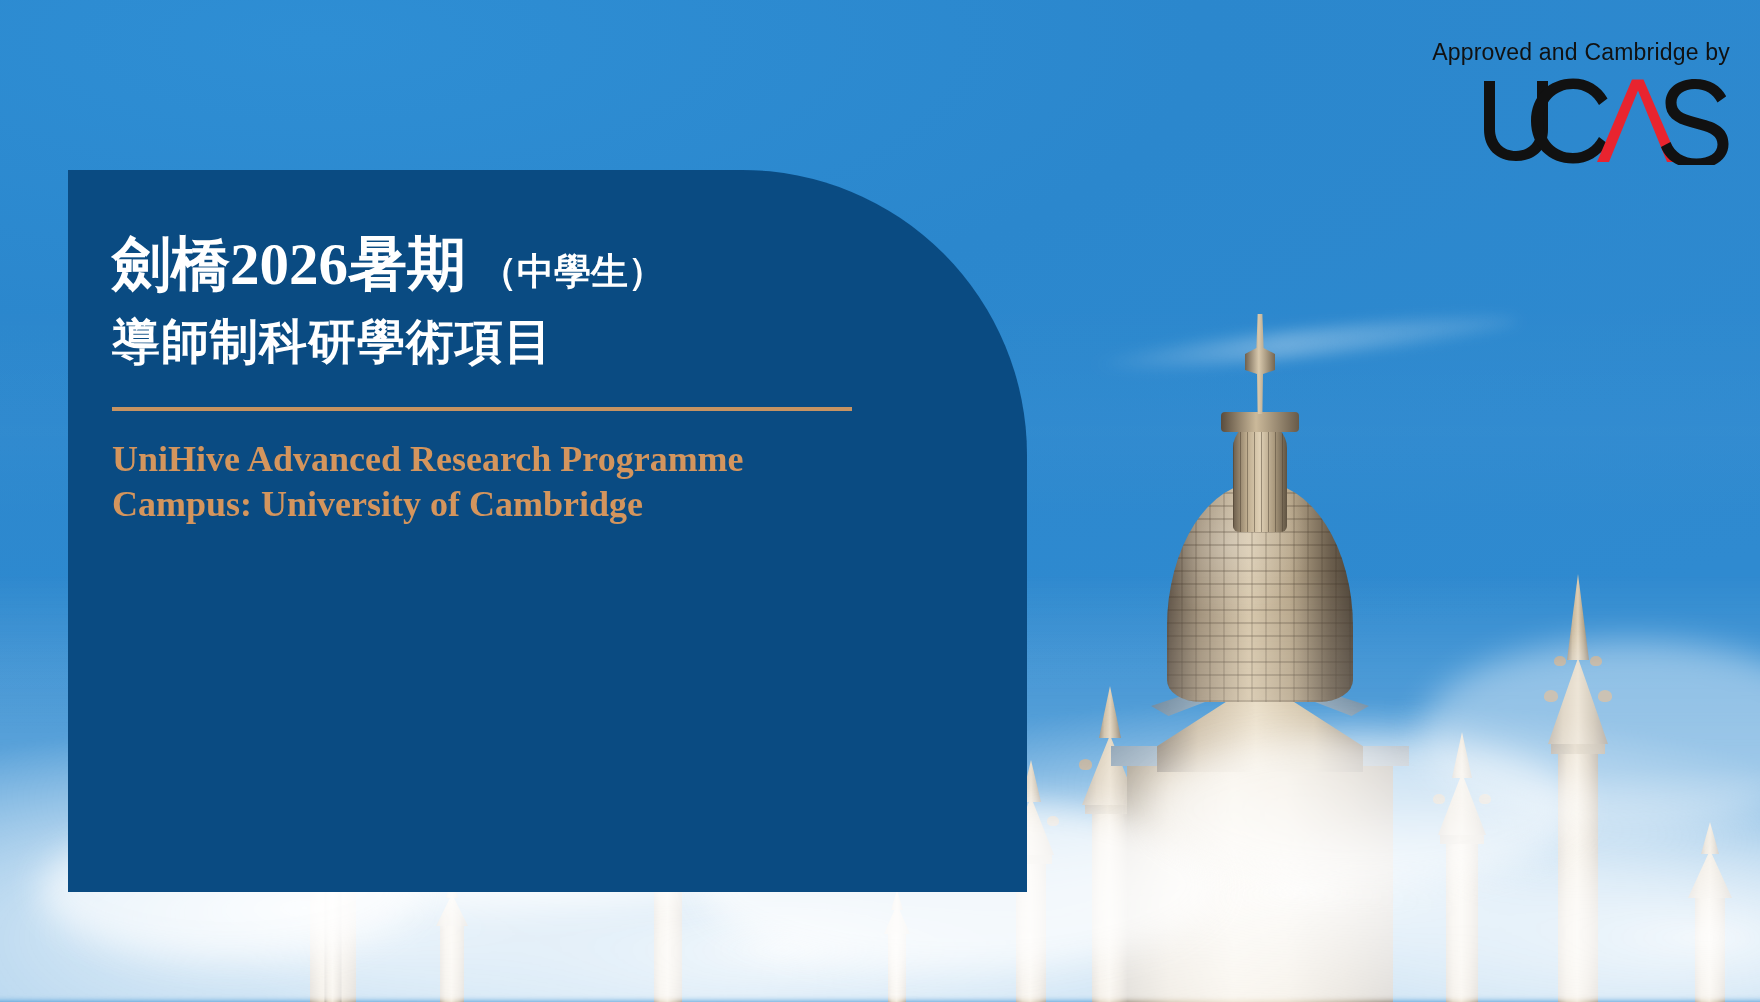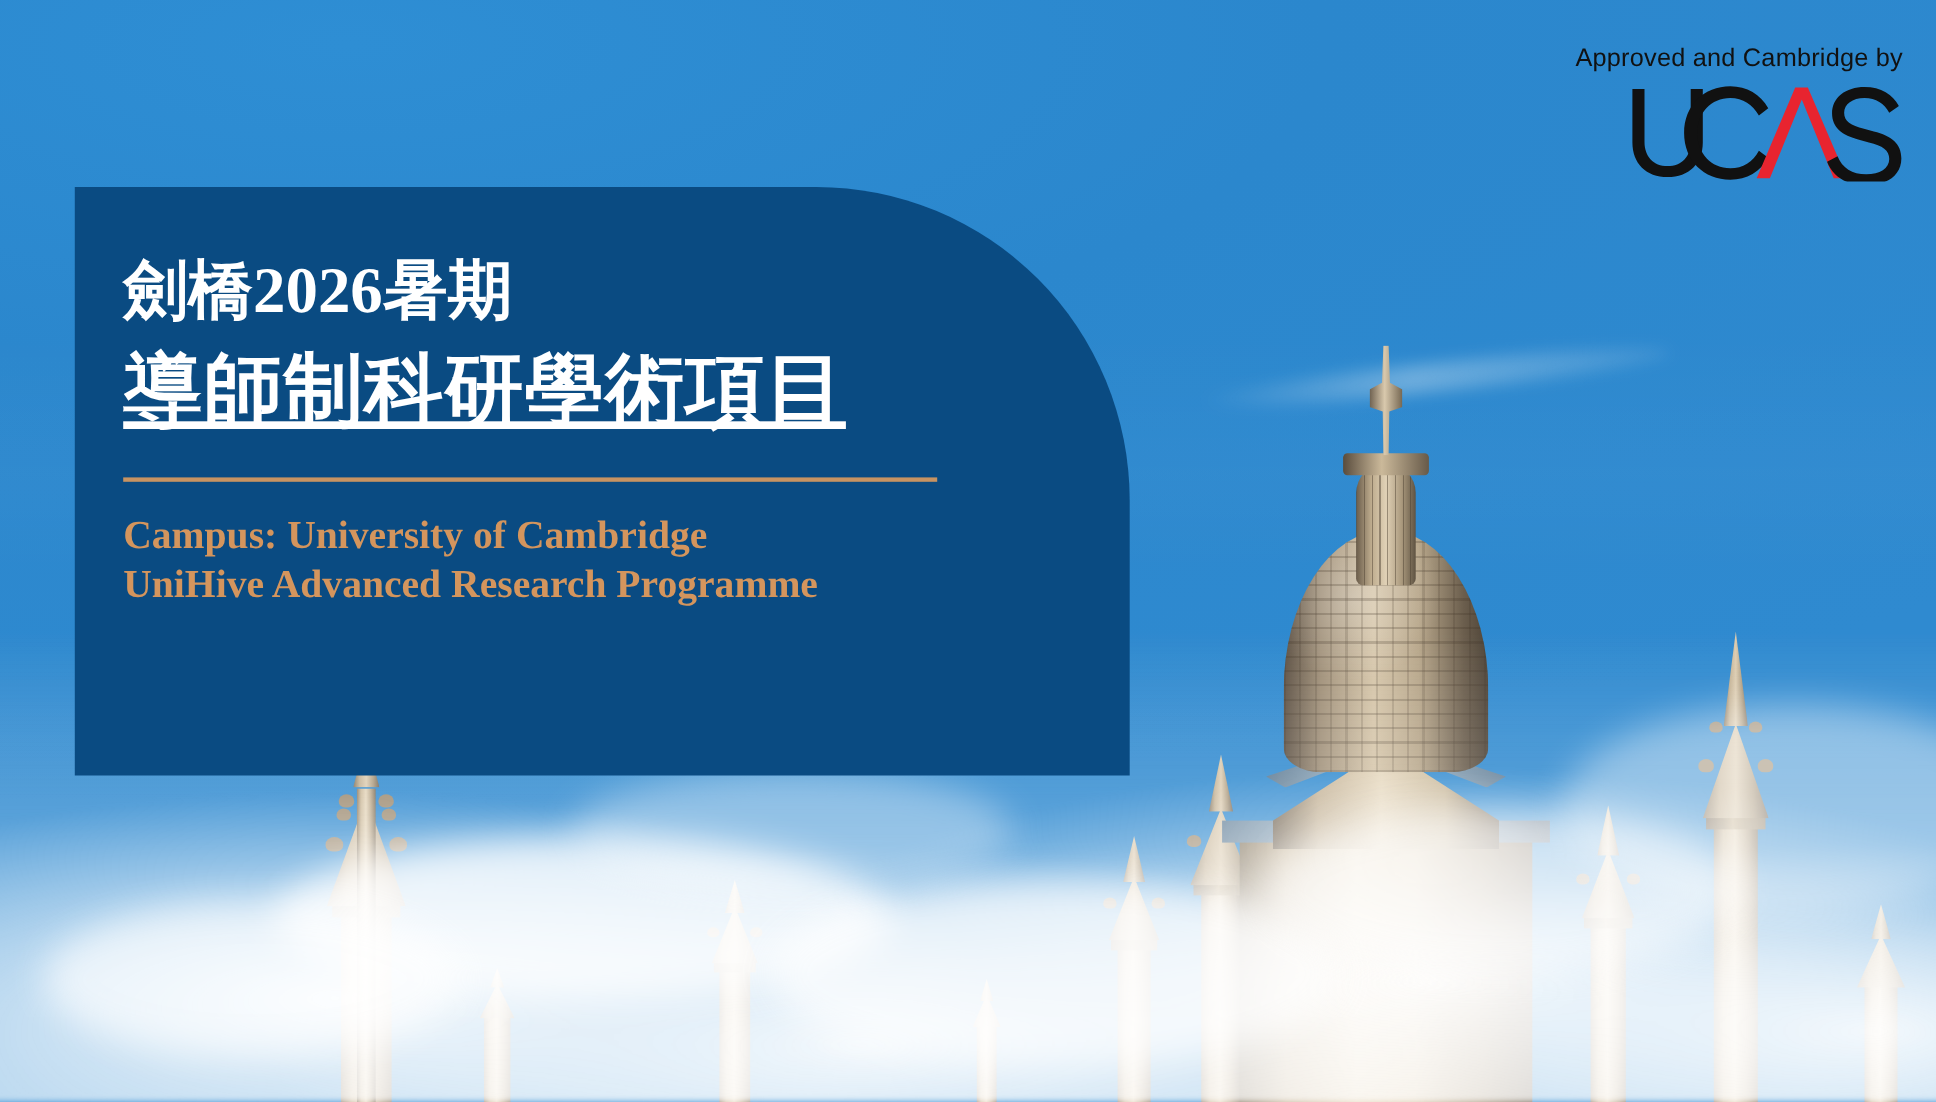--- a/index.html
+++ b/index.html
@@ -159,21 +159,21 @@
     background: linear-gradient(90deg,#6e6150,#d9c9ad 46%,#756752);
     clip-path: polygon(42% 0%, 58% 0%, 62% 34%, 100% 40%, 100% 56%, 60% 60%, 58% 100%, 42% 100%, 40% 60%, 0% 56%, 0% 40%, 38% 34%);
   }
 
   
   .panel {
     position: absolute;
     left: 68px;
     top: 170px;
     width: 959px;
-    height: 535px;
+    height: 722px;
     background: #0a4b82;
     border-radius: 0 285px 0 0;
     z-index: 5;
   }
   .panel-inner {
     position: absolute;
     left: 44px;
     top: 62px;
     right: 40px;
   }
@@ -193,27 +193,26 @@
   .title-paren {
     font-family: "Liberation Serif", "DejaVu Serif", serif;
     font-weight: bold;
     font-size: 37px;
     margin-left: 14px;
     line-height: 1.1;
   }
   .title-line2 {
     font-family: "Liberation Serif", "DejaVu Serif", serif;
     font-weight: bold;
-    font-size: 72px;
+    font-size: 48px;
     color: #ffffff;
     letter-spacing: 1px;
     line-height: 1.12;
     margin-top: 18px;
     white-space: nowrap;
-    text-decoration: underline;
   }
   .divider {
     width: 740px;
     height: 4px;
     background: #c79362;
     margin-top: 38px;
   }
   .subtitle {
     margin-top: 26px;
     font-family: "Liberation Serif", "DejaVu Serif", serif;
@@ -361,29 +360,30 @@
     <div class="cloud-wisp cw4"></div>
     <div class="cloud-wisp cw5"></div>
     <div class="cloud-wisp cw6"></div>
   </div>
 
   <div class="panel">
     <div class="panel-inner">
 
       <div class="title-line1">
         <span class="title-main">劍橋2026暑期</span>
+        <span class="title-paren">（中學生）</span>
       </div>
 
       <div class="title-line2">導師制科研學術項目</div>
 
       <div class="divider"></div>
 
       <div class="subtitle">
+        <div>UniHive Advanced Research Programme</div>
         <div>Campus: University of Cambridge</div>
-        <div>UniHive Advanced Research Programme</div>
       </div>
 
     </div>
   </div>
 
   <div class="accred">
     <div class="accred-text">Approved and Cambridge by</div>
 
     <svg class="ucas-logo" width="250" height="88" viewBox="0 0 250 88" aria-label="UCAS">
 

